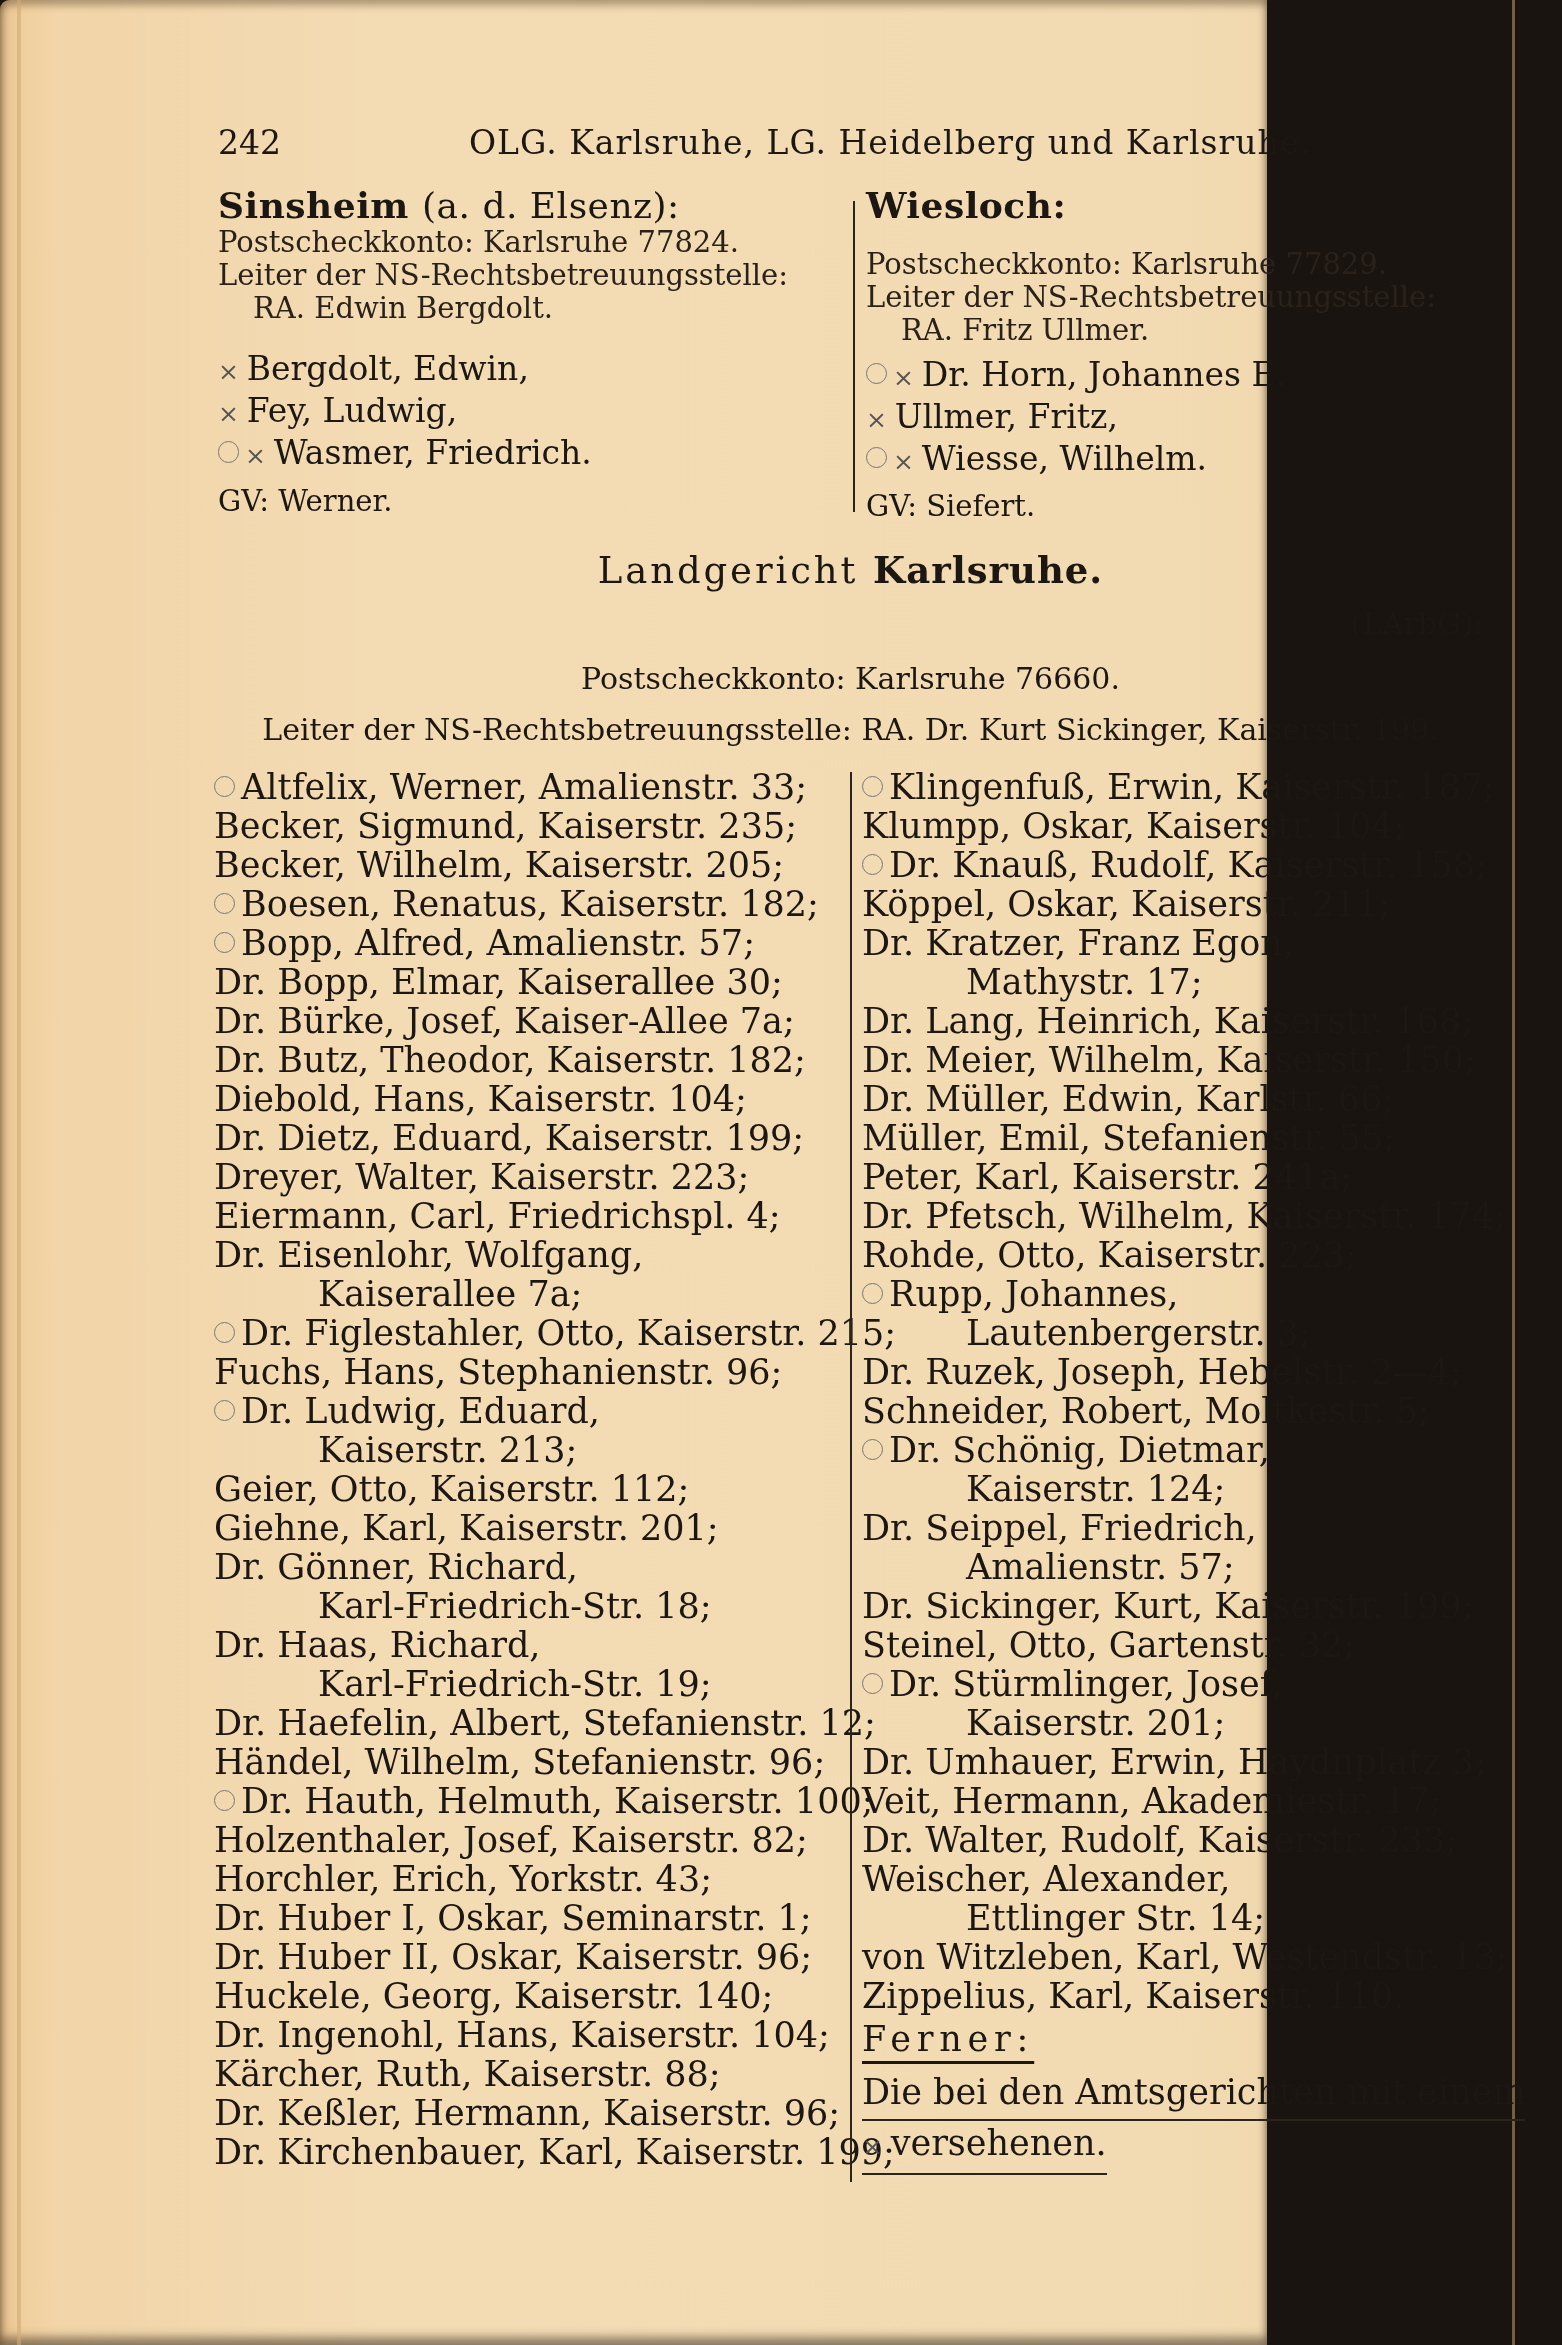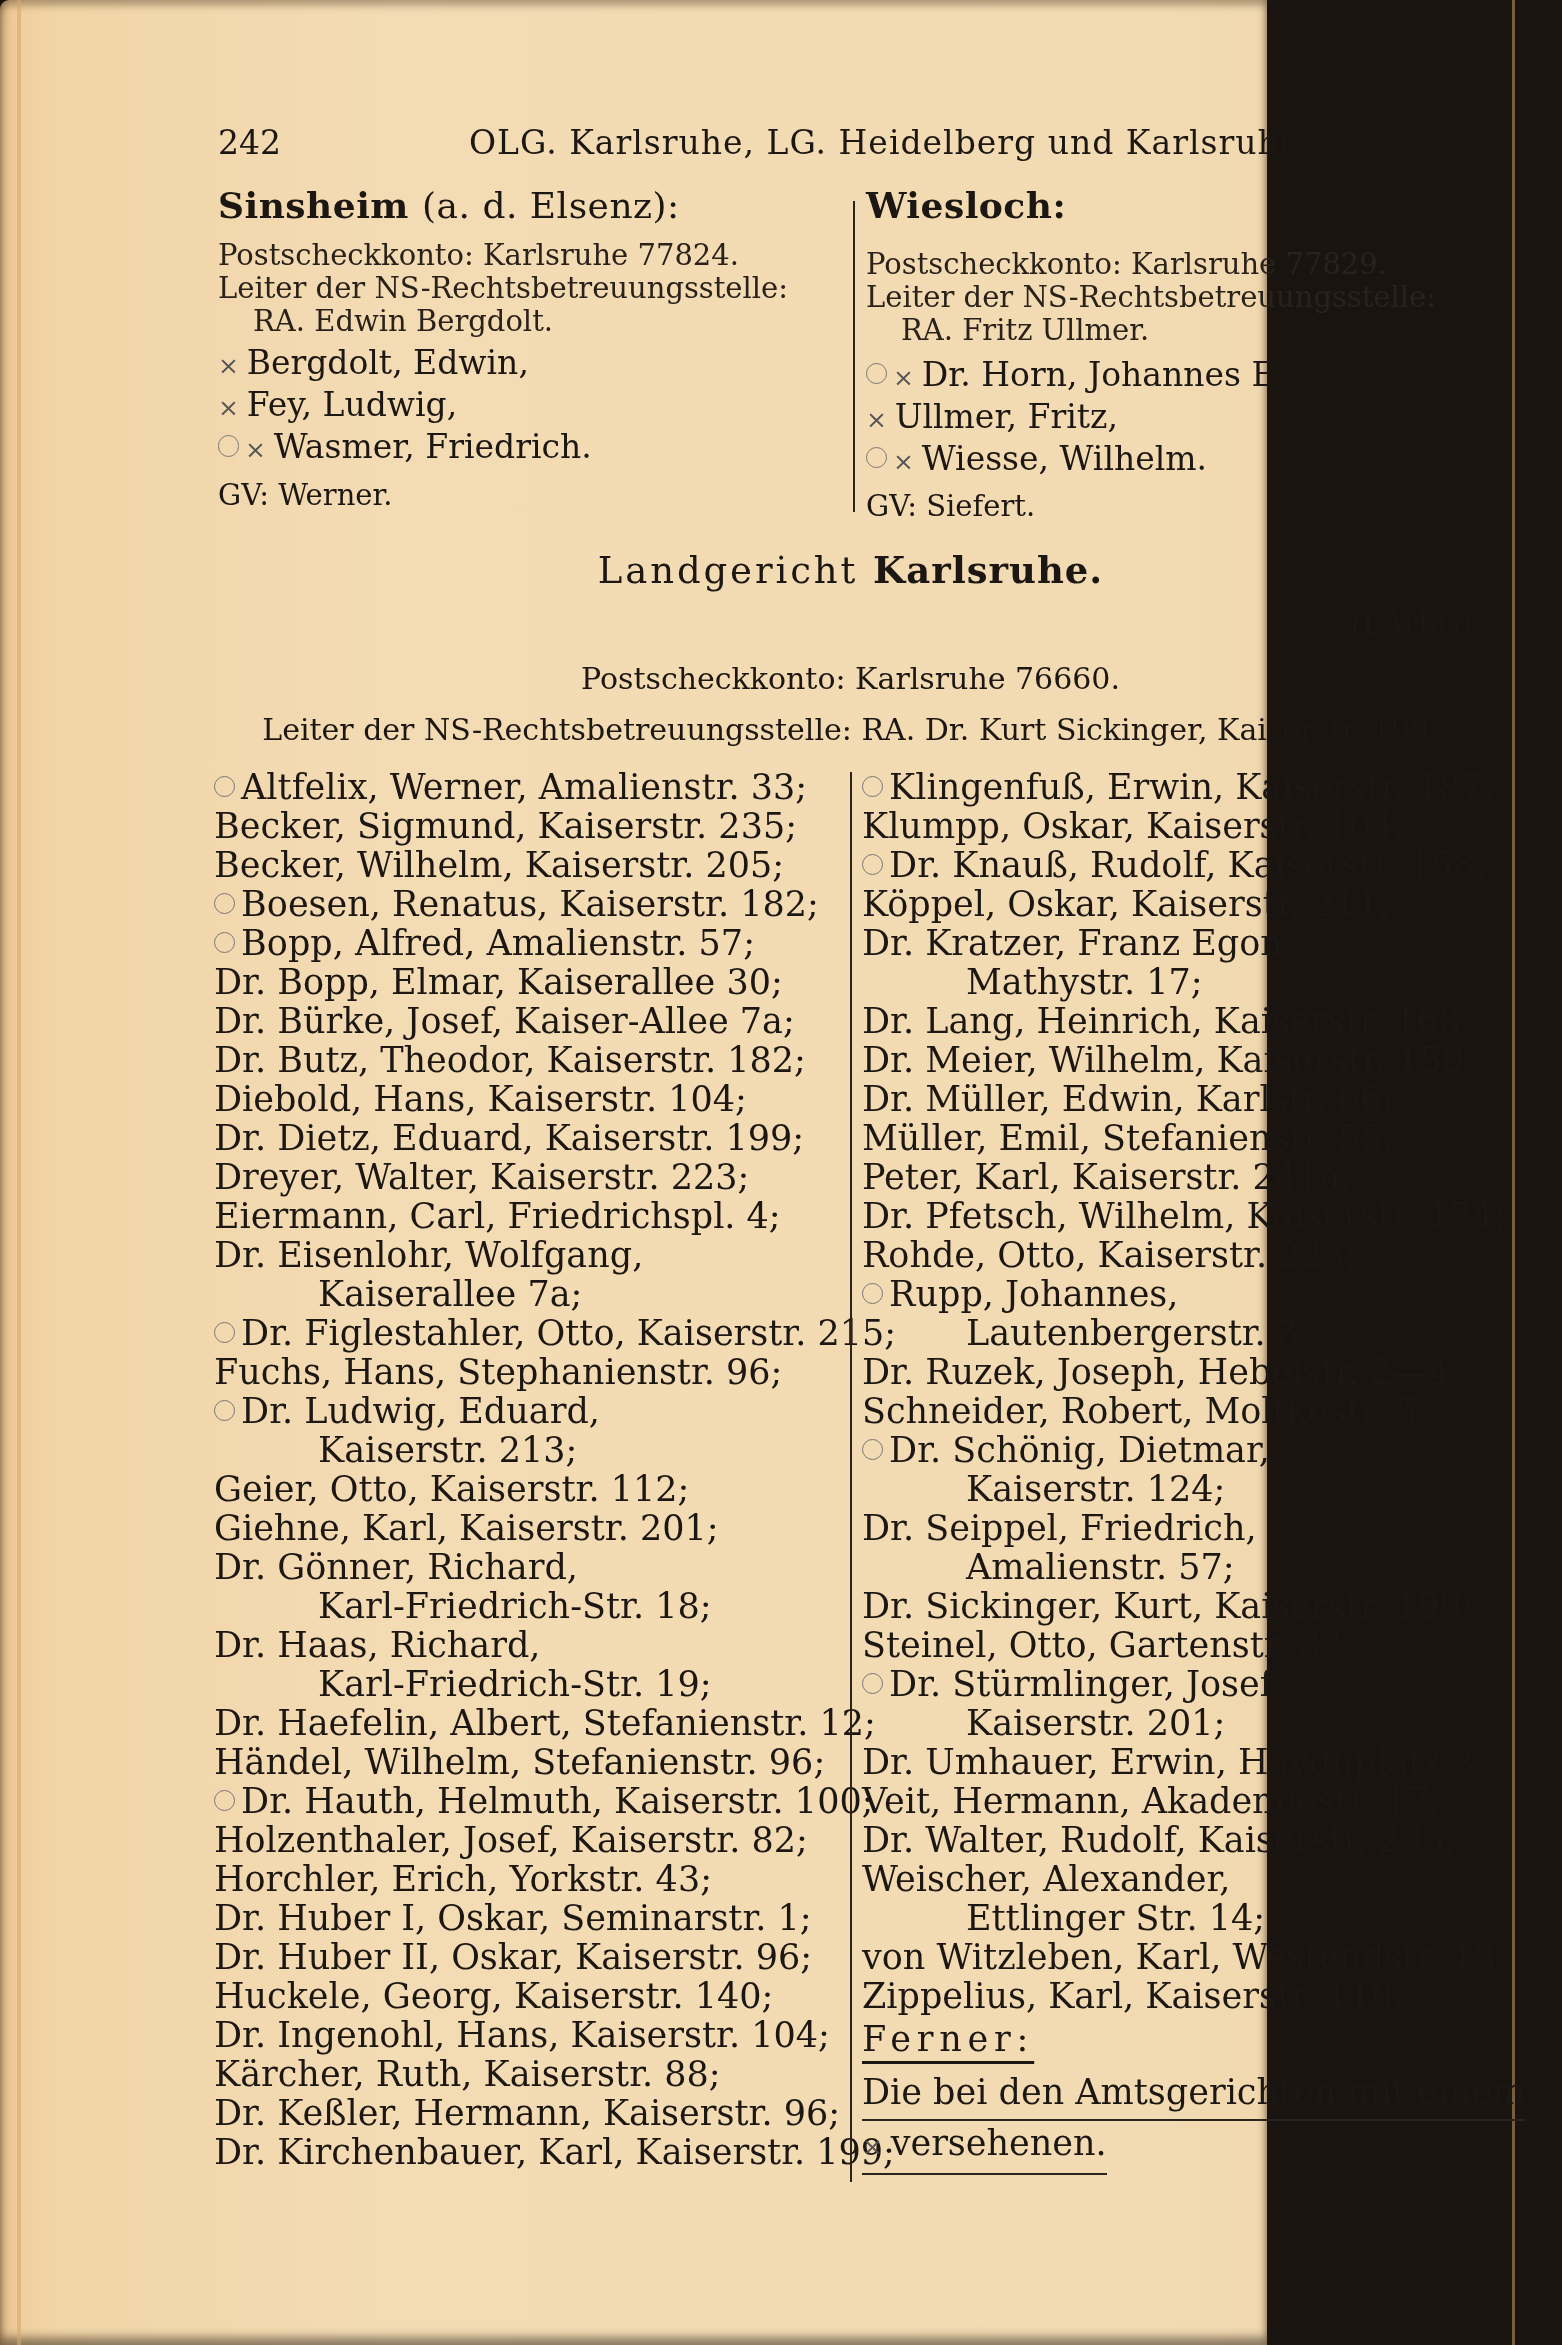--- a/index.html
+++ b/index.html
@@ -58,24 +58,24 @@
   <div class="header">
     <span class="num">242</span>
     <span class="title">OLG. Karlsruhe, LG. Heidelberg und Karlsruhe.</span>
   </div>
 
   <div class="col" style="left:218px; top:187px; width:618px;">
     <div class="line h-court">
       <span>Sinsheim</span>
       <span class="rest">(a. d. Elsenz):</span>
     </div>
-    <div class="line meta" style="margin-top:15px;">Postscheckkonto: Karlsruhe 77824.</div>
+    <div class="line meta" style="margin-top:2px;">Postscheckkonto: Karlsruhe 77824.</div>
     <div class="line meta">Leiter der NS-Rechtsbetreuungsstelle:</div>
     <div class="line meta" style="padding-left:35px;">RA. Edwin Bergdolt.</div>
-    <div id="sins-entries" style="margin-top:5px;">
+    <div id="sins-entries" style="margin-top:24px;">
         <div class="line entry"><span class="cross">×</span><span>Bergdolt, Edwin,</span></div>
         <div class="line entry"><span class="cross">×</span><span>Fey, Ludwig,</span></div>
         <div class="line entry"><span class="circ"></span><span class="cross">×</span><span>Wasmer, Friedrich.</span></div>
       </div>
     <div class="line gv">GV: Werner.</div>
   </div>
 
   <div class="vrule" style="left:853px; top:201px; height:311px;"></div>
 
   <div class="col" style="left:866px; top:187px; width:618px;">

